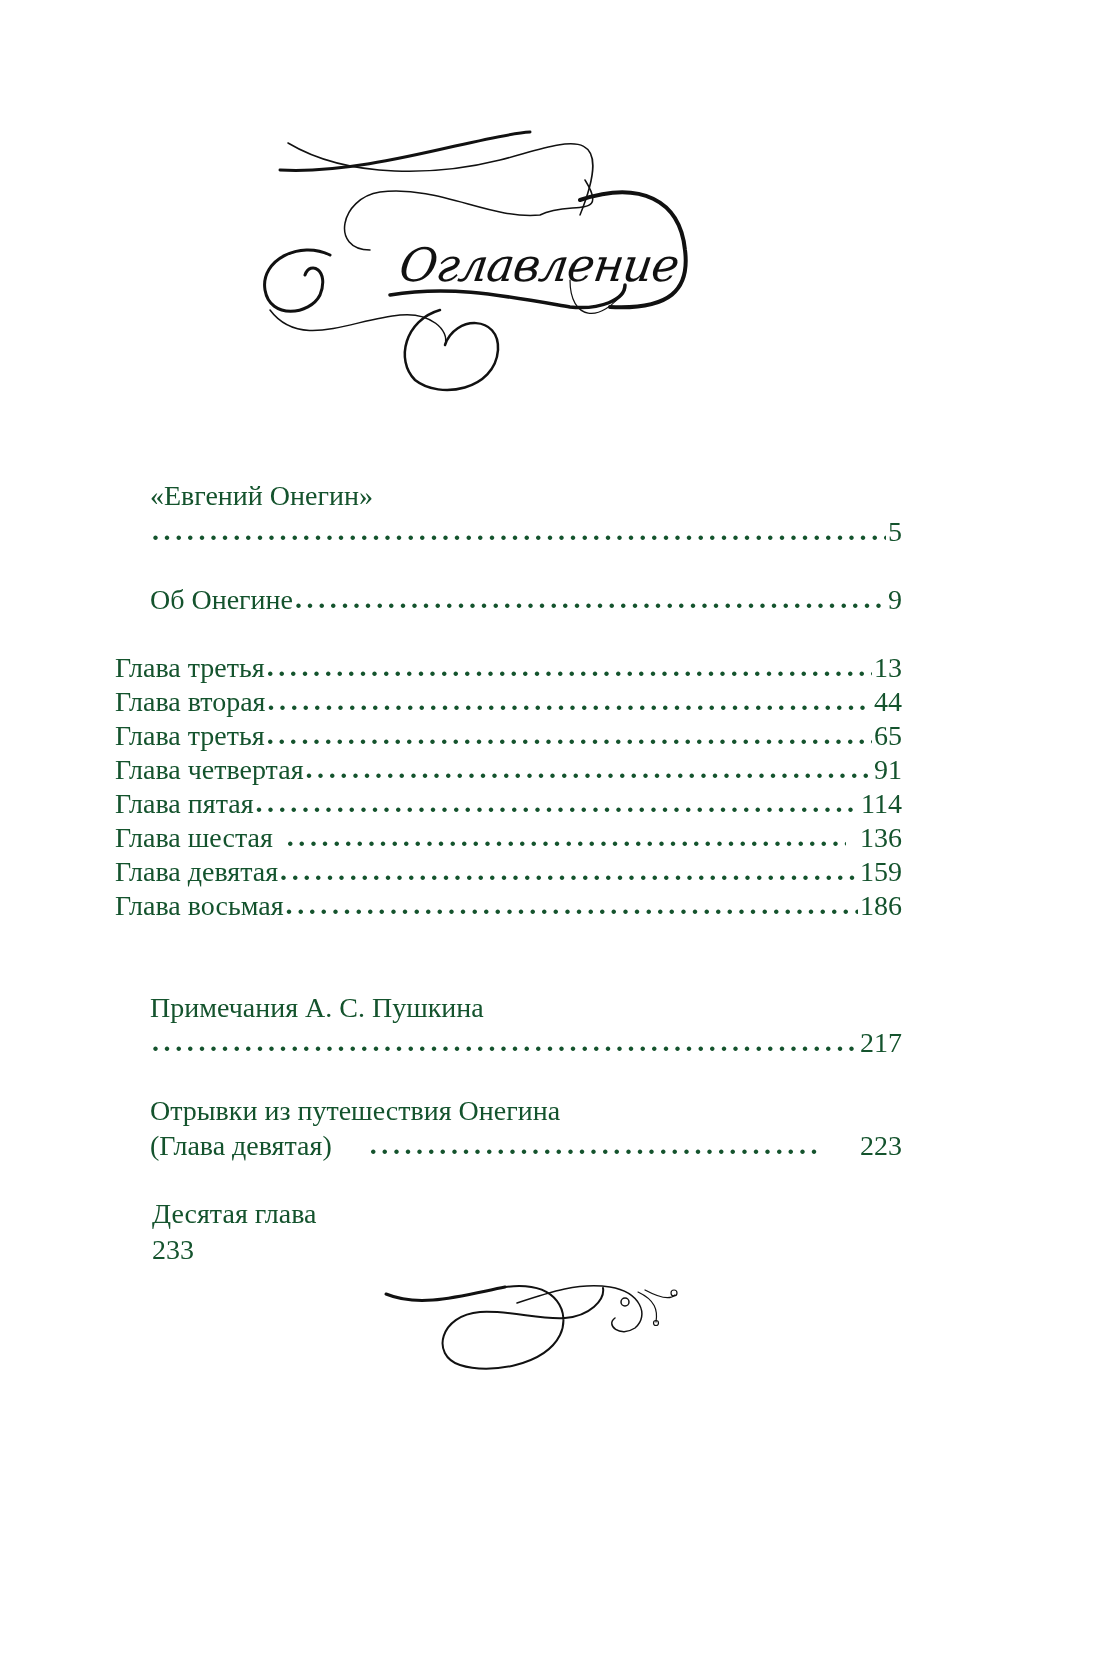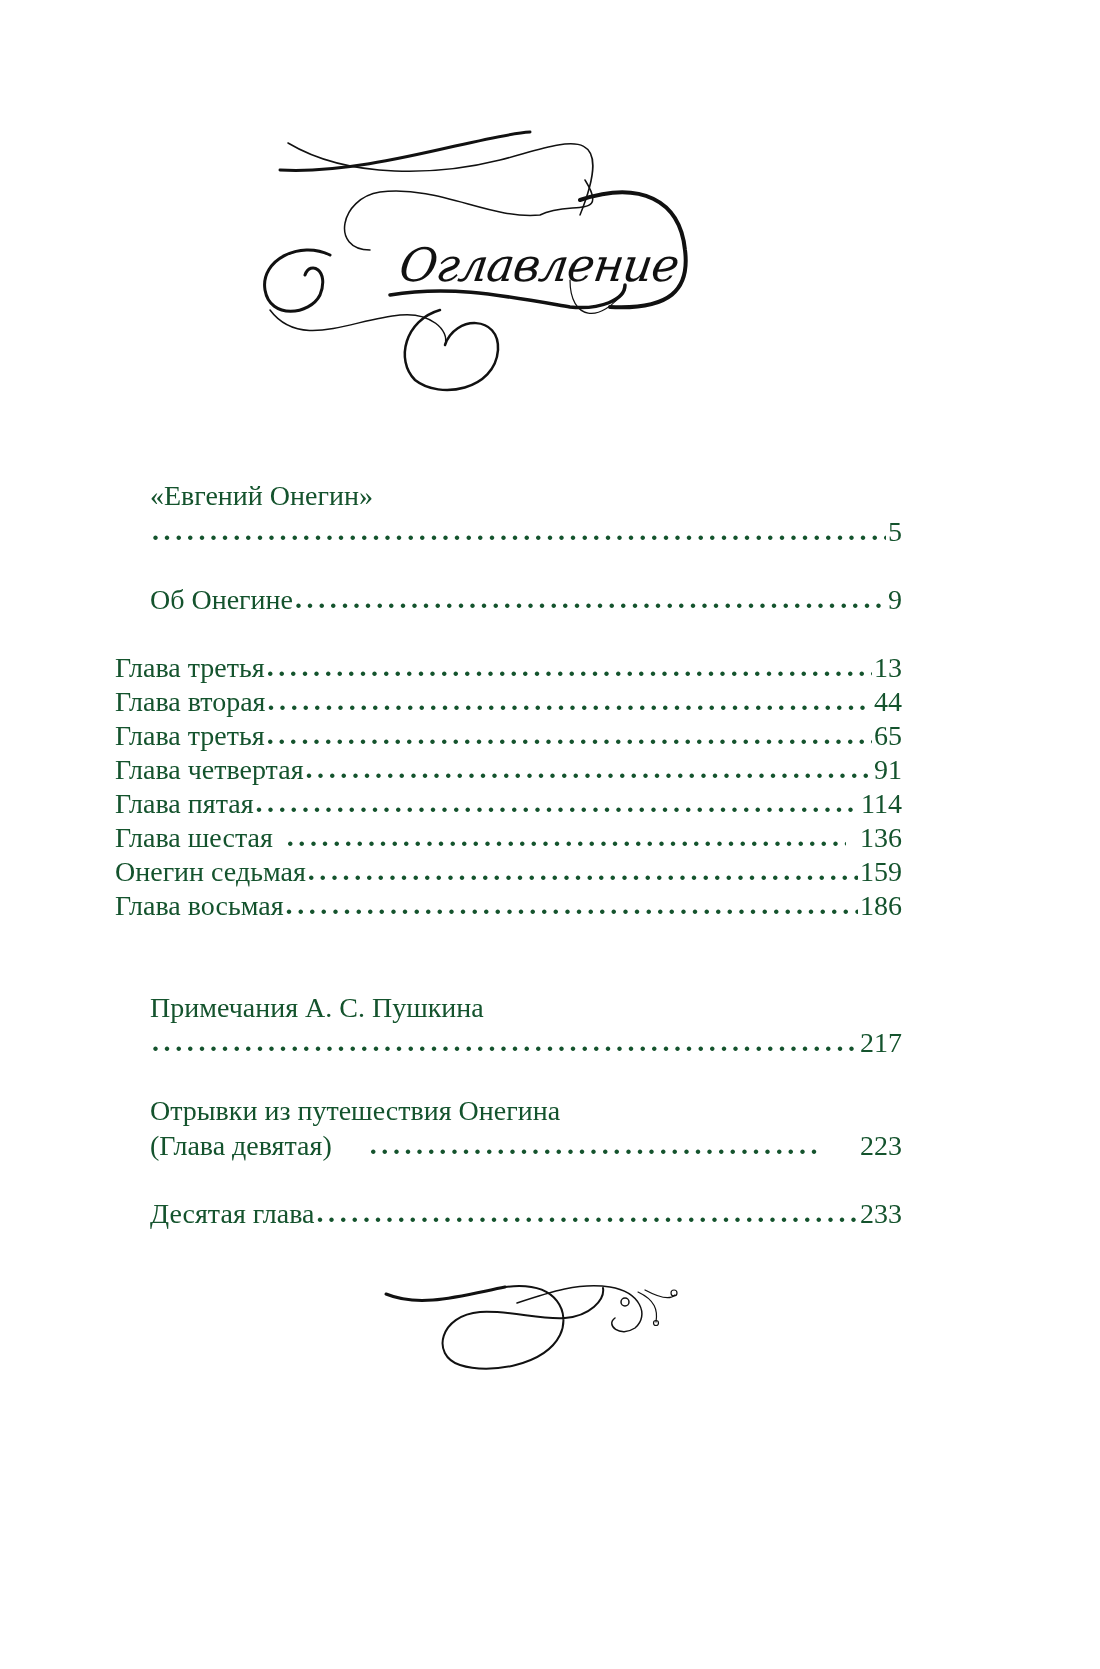--- a/index.html
+++ b/index.html
@@ -82,21 +82,21 @@
       <span class="txt">Глава пятая</span>
       <span class="leader"></span>
       <span class="num">114</span>
     </div>
     <div class="line chap" style="top:820px;gap:12px;">
       <span class="txt">Глава шестая</span>
       <span class="leader"></span>
       <span class="num">136</span>
     </div>
     <div class="line chap" style="top:854px;">
-      <span class="txt">Онегин седьмая</span>
+      <span class="txt">Глава девятая</span>
       <span class="leader"></span>
       <span class="num">159</span>
     </div>
     <div class="line chap" style="top:888px;">
       <span class="txt">Глава восьмая</span>
       <span class="leader"></span>
       <span class="num">186</span>
     </div>
 
     <div class="line ind" style="top:990px;">
@@ -109,21 +109,21 @@
 
     <div class="line ind" style="top:1093px;">
       <span class="txt">Отрывки из путешествия Онегина</span>
     </div>
     <div class="line ind" style="top:1128px;gap:36px;">
       <span class="txt">(Глава девятая)</span>
       <span class="leader"></span>
       <span class="num">223</span>
     </div>
 
-    <div class="line ind" style="top:1196px;">
+    <div class="line ind" style="top:1196px;flex-direction:column;">
       <span class="txt">Десятая глава</span>
       <span class="leader"></span>
       <span class="num">233</span>
     </div>
   </div>
 
   <svg class="ornament-bottom" viewBox="0 0 330 130" fill="none" stroke="#111" stroke-linecap="round">
     <path d="M16 14 C 50 28, 90 16, 135 7" stroke-width="3"></path>
     <path d="M135 7 C 190 0, 200 35, 190 55 C 175 85, 120 95, 90 85 C 60 75, 70 35, 110 32 C 140 30, 170 40, 195 38 C 220 36, 235 20, 233 8" stroke-width="2"></path>
     <path d="M147 23 C 180 12, 210 2, 240 7 C 270 12, 280 35, 265 48 C 250 58, 235 45, 245 38" stroke-width="1.5"></path>

